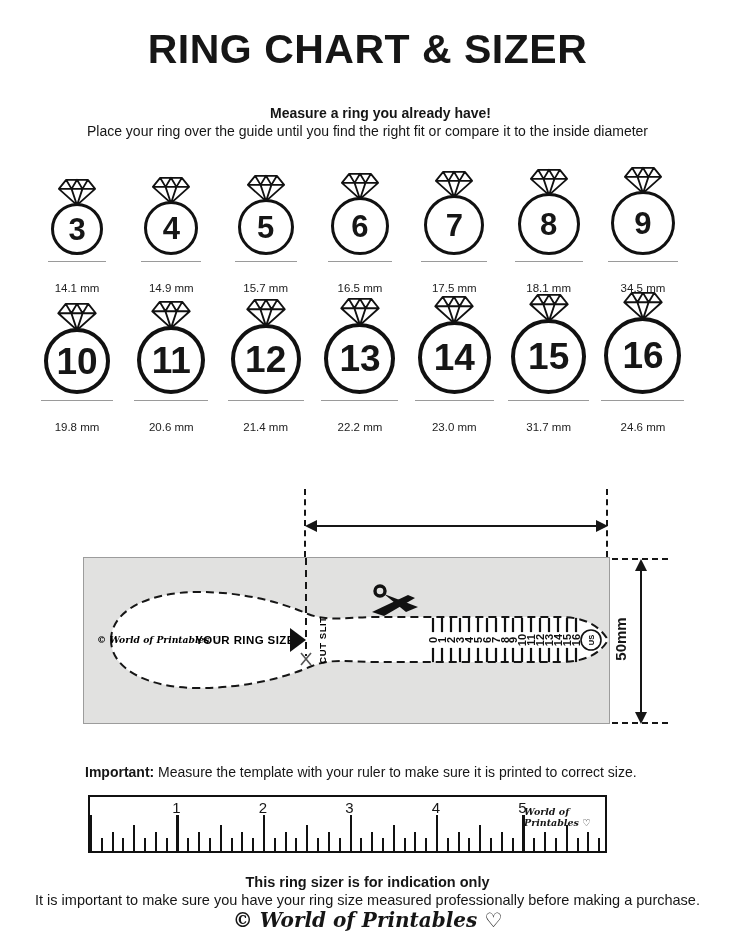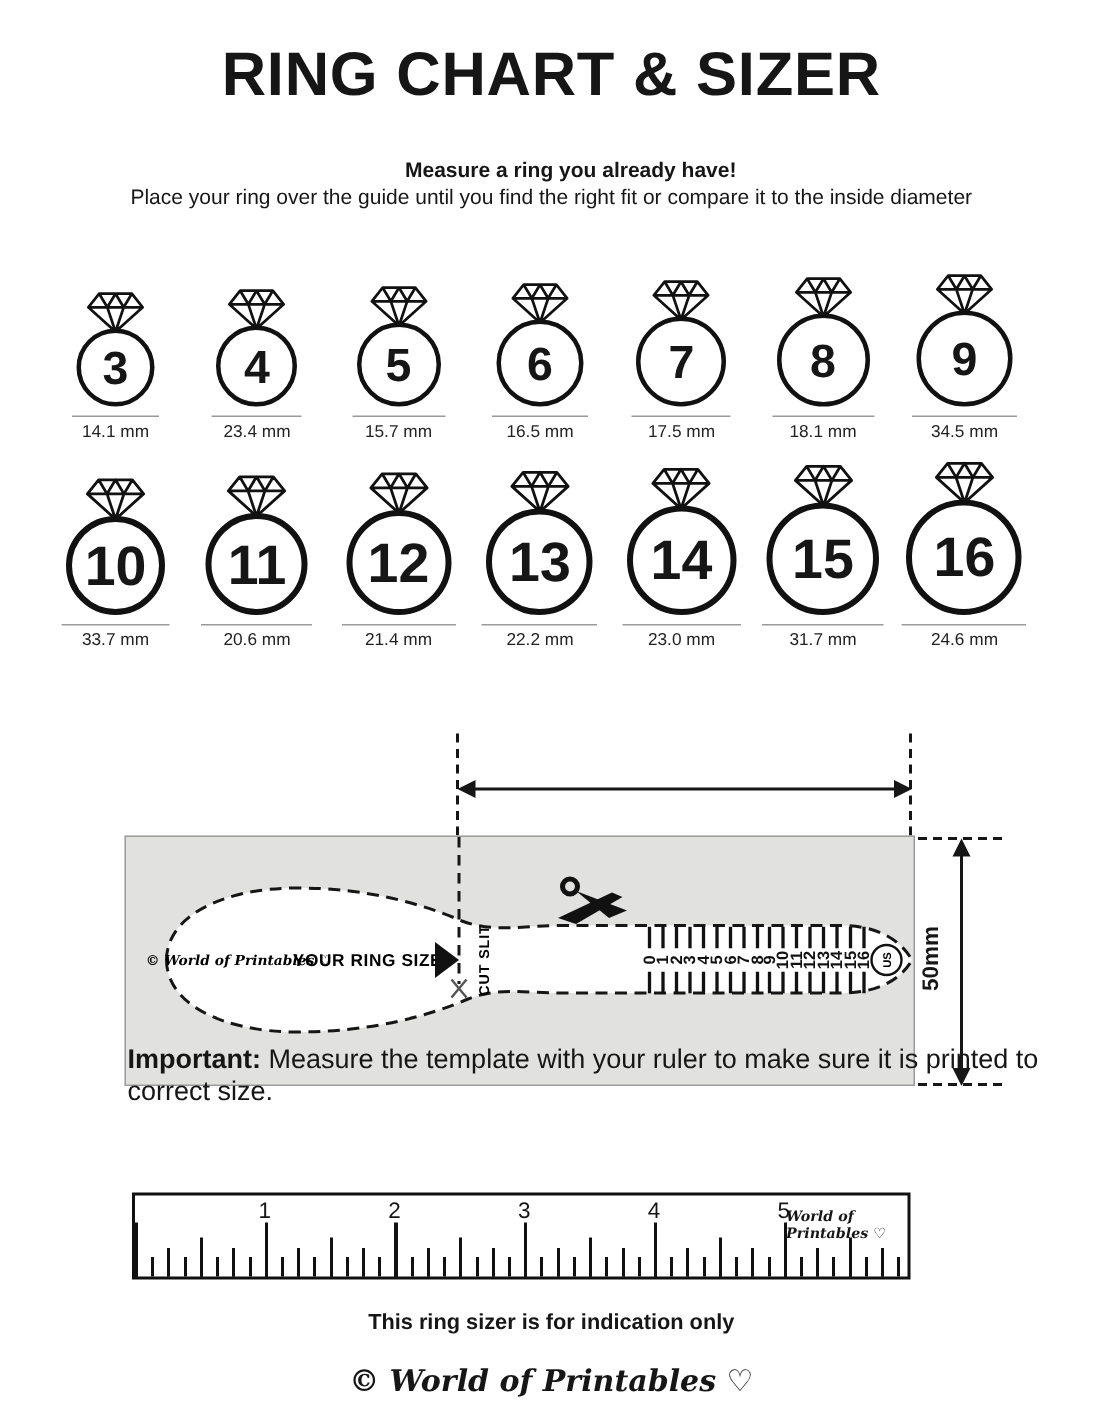--- a/index.html
+++ b/index.html
@@ -20,21 +20,21 @@
   .row2{top:306px;height:127px;}
   .ring-col{width:94px;display:flex;flex-direction:column;align-items:center;}
   .diamond{margin-bottom:-4px;z-index:2;}
   .circle{border:3px solid #111;border-radius:50%;display:flex;align-items:center;
           justify-content:center;background:#fff;box-sizing:border-box;}
   .row2 .circle{border-width:4px;}
   .num{font-weight:600;line-height:1;}
   .row1 .num{font-size:31px;}
   .row2 .num{font-size:37px;}
   .underline{height:1px;background:#9a9a9a;margin-top:6px;}
-  .mm{font-size:11.5px;margin-top:4px;color:#222;text-align:right;}
+  .mm{font-size:11.5px;margin-top:20px;color:#222;text-align:right;}
 
   
   .vdash{position:absolute;width:0;border-left:2px dashed #161616;}
   .hdash{position:absolute;height:0;border-top:2px dashed #161616;}
   .arrow-line-h{position:absolute;height:2px;background:#161616;}
   .arrow-line-v{position:absolute;width:2px;background:#161616;}
   .ah{position:absolute;width:0;height:0;}
   .ah-left{border-top:6px solid transparent;border-bottom:6px solid transparent;border-right:12px solid #161616;}
   .ah-right{border-top:6px solid transparent;border-bottom:6px solid transparent;border-left:12px solid #161616;}
   .ah-up{border-left:6px solid transparent;border-right:6px solid transparent;border-bottom:12px solid #161616;}
@@ -44,21 +44,21 @@
   .dim-label-v{position:absolute;left:592px;top:629px;width:60px;height:20px;text-align:center;
                font-size:15px;font-weight:700;transform:rotate(-90deg);}
 
   .graybox{position:absolute;left:83px;top:557px;width:527px;height:167px;
            background:#e1e1e0;border:1px solid #9c9c9c;box-sizing:border-box;}
   .sizer-svg{position:absolute;left:0;top:0;font-family:"Liberation Sans",sans-serif;}
 
   .script{font-family:"DejaVu Serif",serif;font-style:italic;font-weight:700;}
 
   
-  .important{position:absolute;left:85px;top:696px;font-size:18px;}
+  .important{position:absolute;left:85px;top:764px;font-size:14px;}
   .important b{font-weight:700;}
 
   
   .ruler{position:absolute;left:88px;top:795px;width:519px;height:58px;
          border:2px solid #111;box-sizing:border-box;background:#fff;}
   .tk{position:absolute;bottom:0;left:0;width:100%;}
   .tk8{height:13px;background:repeating-linear-gradient(90deg,#111 0 2px,transparent 2px 10.8125px);}
   .tk4{height:19px;background:repeating-linear-gradient(90deg,#111 0 2px,transparent 2px 21.625px);}
   .tk2{height:26px;background:repeating-linear-gradient(90deg,#111 0 2px,transparent 2px 43.25px);}
   .tk1{height:36px;background:repeating-linear-gradient(90deg,#111 0 2px,transparent 2px 86.5px);}
@@ -92,21 +92,21 @@
       <div class="mm">14.1 mm</div>
     </div>
     <div class="ring-col">
       <svg class="diamond" width="40" height="29" viewBox="0 0 44 32">
           <path d="M10 2 H34 L42 12 L22 30 L2 12 Z M2 12 H42 M10 2 L16 12 L22 2 L28 12 L34 2 M16 12 L22 30 M28 12 L22 30" fill="none" stroke="#111" stroke-width="2" stroke-linejoin="round"></path>
         </svg>
       <div class="circle" style="width:54px;height:54px">
           <span class="num">4</span>
         </div>
       <div class="underline" style="width:60px"></div>
-      <div class="mm">23.4 mm</div>
+      <div class="mm">14.9 mm</div>
     </div>
     <div class="ring-col">
       <svg class="diamond" width="40" height="29" viewBox="0 0 44 32">
           <path d="M10 2 H34 L42 12 L22 30 L2 12 Z M2 12 H42 M10 2 L16 12 L22 2 L28 12 L34 2 M16 12 L22 30 M28 12 L22 30" fill="none" stroke="#111" stroke-width="2" stroke-linejoin="round"></path>
         </svg>
       <div class="circle" style="width:56px;height:56px">
           <span class="num">5</span>
         </div>
       <div class="underline" style="width:62px"></div>
       <div class="mm">15.7 mm</div>
@@ -155,21 +155,21 @@
 
   <div class="ring-row row2">
     <div class="ring-col">
       <svg class="diamond" width="42" height="30" viewBox="0 0 44 32">
           <path d="M10 2 H34 L42 12 L22 30 L2 12 Z M2 12 H42 M10 2 L16 12 L22 2 L28 12 L34 2 M16 12 L22 30 M28 12 L22 30" fill="none" stroke="#111" stroke-width="2" stroke-linejoin="round"></path>
         </svg>
       <div class="circle" style="width:66px;height:66px">
           <span class="num">10</span>
         </div>
       <div class="underline" style="width:72px"></div>
-      <div class="mm">33.7 mm</div>
+      <div class="mm">19.8 mm</div>
     </div>
     <div class="ring-col">
       <svg class="diamond" width="42" height="30" viewBox="0 0 44 32">
           <path d="M10 2 H34 L42 12 L22 30 L2 12 Z M2 12 H42 M10 2 L16 12 L22 2 L28 12 L34 2 M16 12 L22 30 M28 12 L22 30" fill="none" stroke="#111" stroke-width="2" stroke-linejoin="round"></path>
         </svg>
       <div class="circle" style="width:68px;height:68px">
           <span class="num">11</span>
         </div>
       <div class="underline" style="width:74px"></div>
       <div class="mm">20.6 mm</div>
@@ -328,15 +328,16 @@
     <div class="tk tk1"></div>
     <span class="rnum" style="left:74.5px">1</span>
     <span class="rnum" style="left:161px">2</span>
     <span class="rnum" style="left:247.5px">3</span>
     <span class="rnum" style="left:334px">4</span>
     <span class="rnum" style="left:420.5px">5</span>
     <span class="rbrand script">World of Printables ♡</span>
   </div>
 
   <div class="foot-bold">This ring sizer is for indication only</div>
+  <div class="foot-text">It is important to make sure you have your ring size measured professionally before making a purchase.</div>
   <div class="foot-brand script">© World of Printables ♡</div>
 
 </div>
 
 </body></html>

